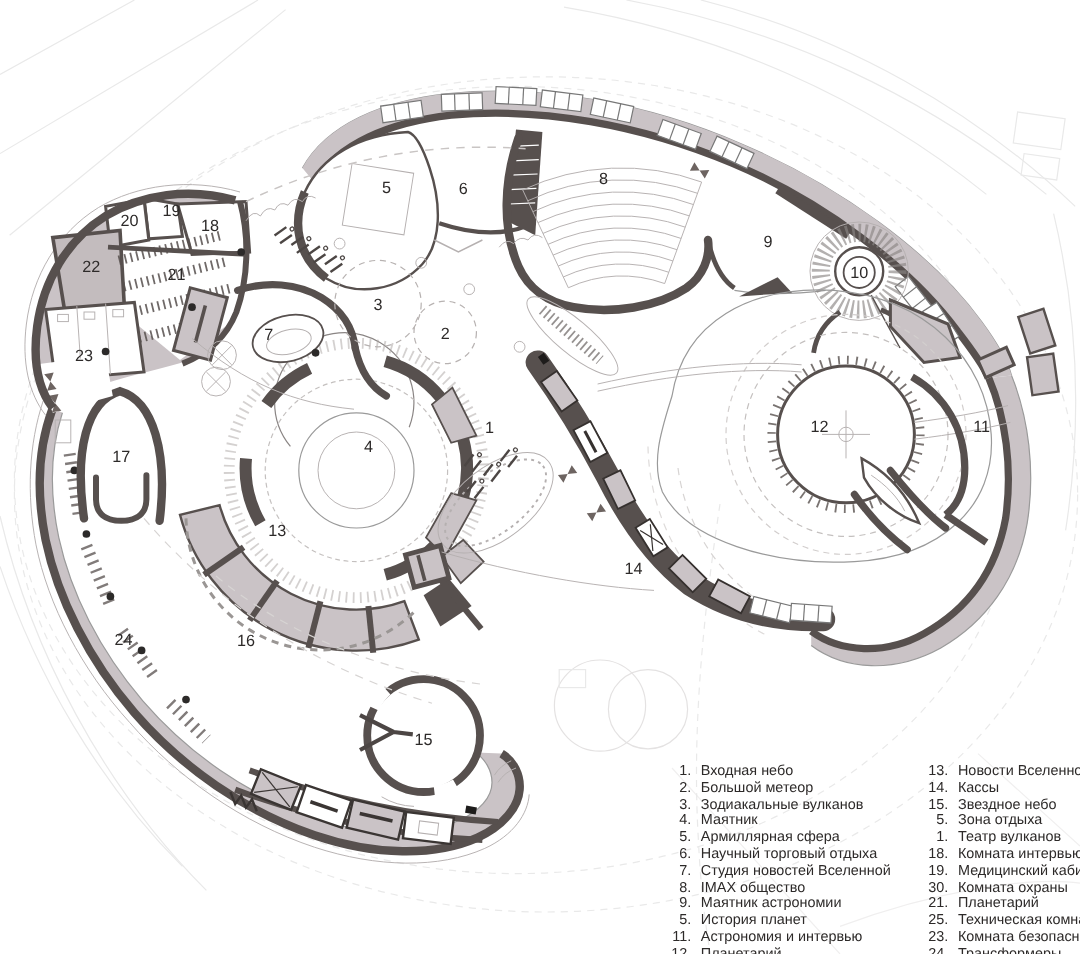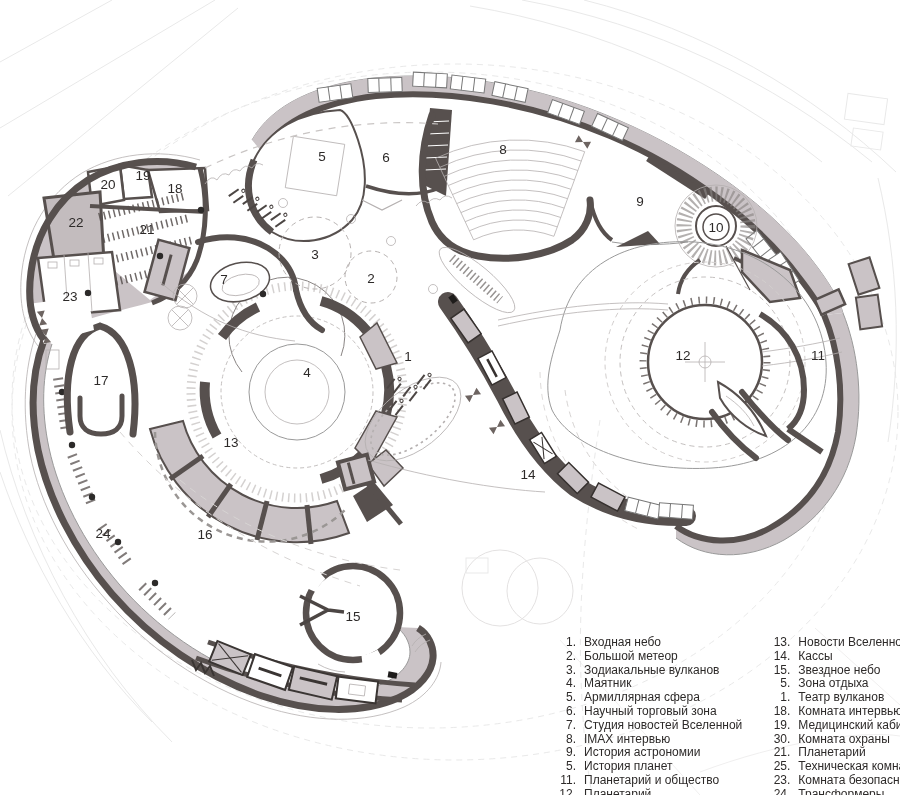--- a/index.html
+++ b/index.html
@@ -459,41 +459,41 @@
         <div class="lrow">
           <span class="lnum">4.</span>
           <span>Маятник</span>
         </div>
         <div class="lrow">
           <span class="lnum">5.</span>
           <span>Армиллярная сфера</span>
         </div>
         <div class="lrow">
           <span class="lnum">6.</span>
-          <span>Научный торговый зона</span>
+          <span>Научный торговый отдыха</span>
         </div>
         <div class="lrow">
           <span class="lnum">7.</span>
           <span>Студия новостей Вселенной</span>
         </div>
         <div class="lrow">
           <span class="lnum">8.</span>
-          <span>IMAX интервью</span>
+          <span>IMAX общество</span>
         </div>
         <div class="lrow">
           <span class="lnum">9.</span>
-          <span>История астрономии</span>
+          <span>Маятник астрономии</span>
         </div>
         <div class="lrow">
           <span class="lnum">5.</span>
           <span>История планет</span>
         </div>
         <div class="lrow">
           <span class="lnum">11.</span>
-          <span>Планетарий и общество</span>
+          <span>Астрономия и интервью</span>
         </div>
         <div class="lrow">
           <span class="lnum">12.</span>
           <span>Планетарий</span>
         </div>
       </div>
   <div class="lcol" id="legend-col-2">
         <div class="lrow">
           <span class="lnum">13.</span>
           <span>Новости Вселенной</span>

